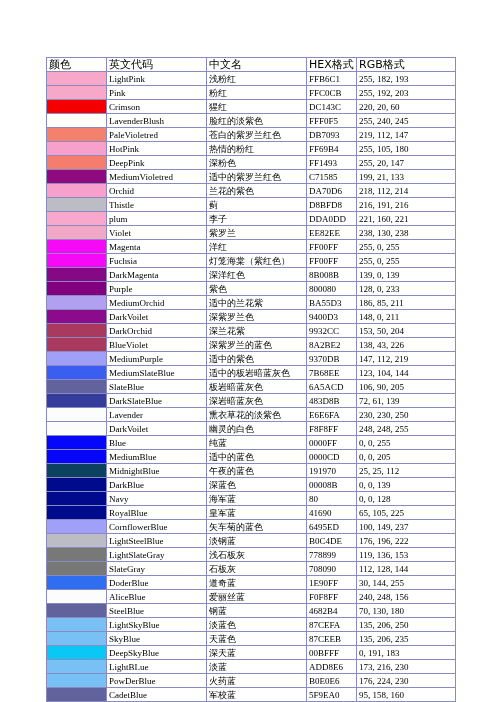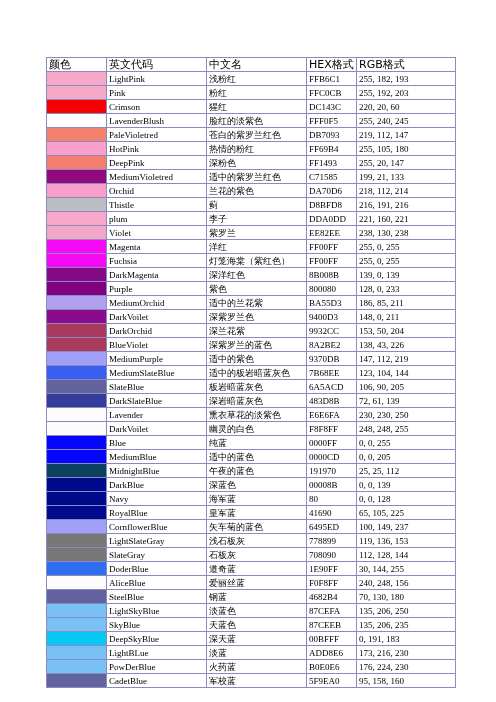--- a/index.html
+++ b/index.html
@@ -338,20 +338,27 @@
           <td class="cell-rgb align-right">65, 105, 225</td>
         </tr>
         <tr>
           <td class="cell-swatch" style="background-color: rgb(160, 160, 248);"></td>
           <td class="cell-en">CornflowerBlue</td>
           <td class="cell-cn">矢车菊的蓝色</td>
           <td class="cell-hex align-left">6495ED</td>
           <td class="cell-rgb align-right">100, 149, 237</td>
         </tr>
         <tr>
+          <td class="cell-swatch" style="background-color: rgb(188, 188, 196);"></td>
+          <td class="cell-en">LightSteelBlue</td>
+          <td class="cell-cn">淡钢蓝</td>
+          <td class="cell-hex align-left">B0C4DE</td>
+          <td class="cell-rgb align-right">176, 196, 222</td>
+        </tr>
+        <tr>
           <td class="cell-swatch" style="background-color: rgb(120, 120, 120);"></td>
           <td class="cell-en">LightSlateGray</td>
           <td class="cell-cn">浅石板灰</td>
           <td class="cell-hex align-right">778899</td>
           <td class="cell-rgb align-right">119, 136, 153</td>
         </tr>
         <tr>
           <td class="cell-swatch" style="background-color: rgb(120, 120, 120);"></td>
           <td class="cell-en">SlateGray</td>
           <td class="cell-cn">石板灰</td>

